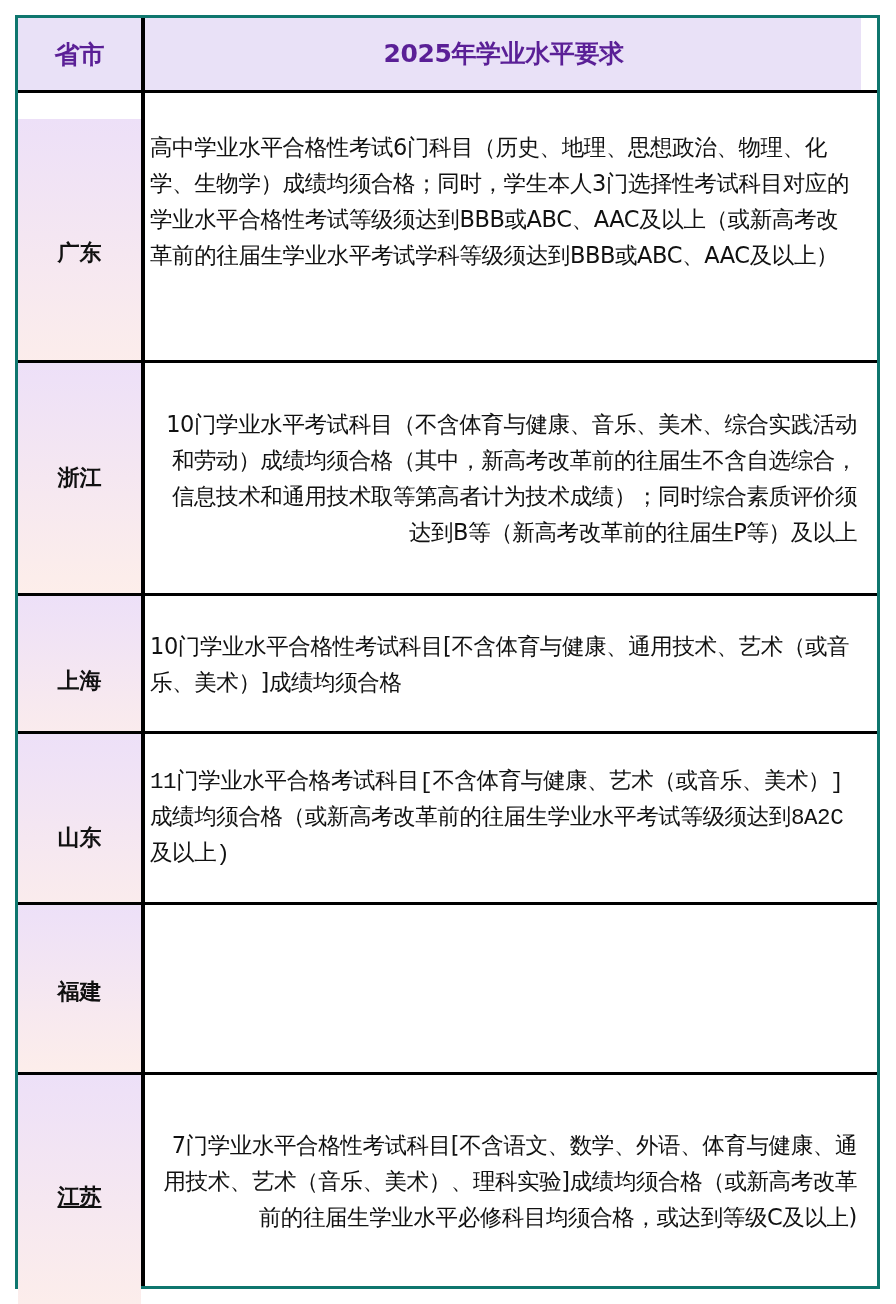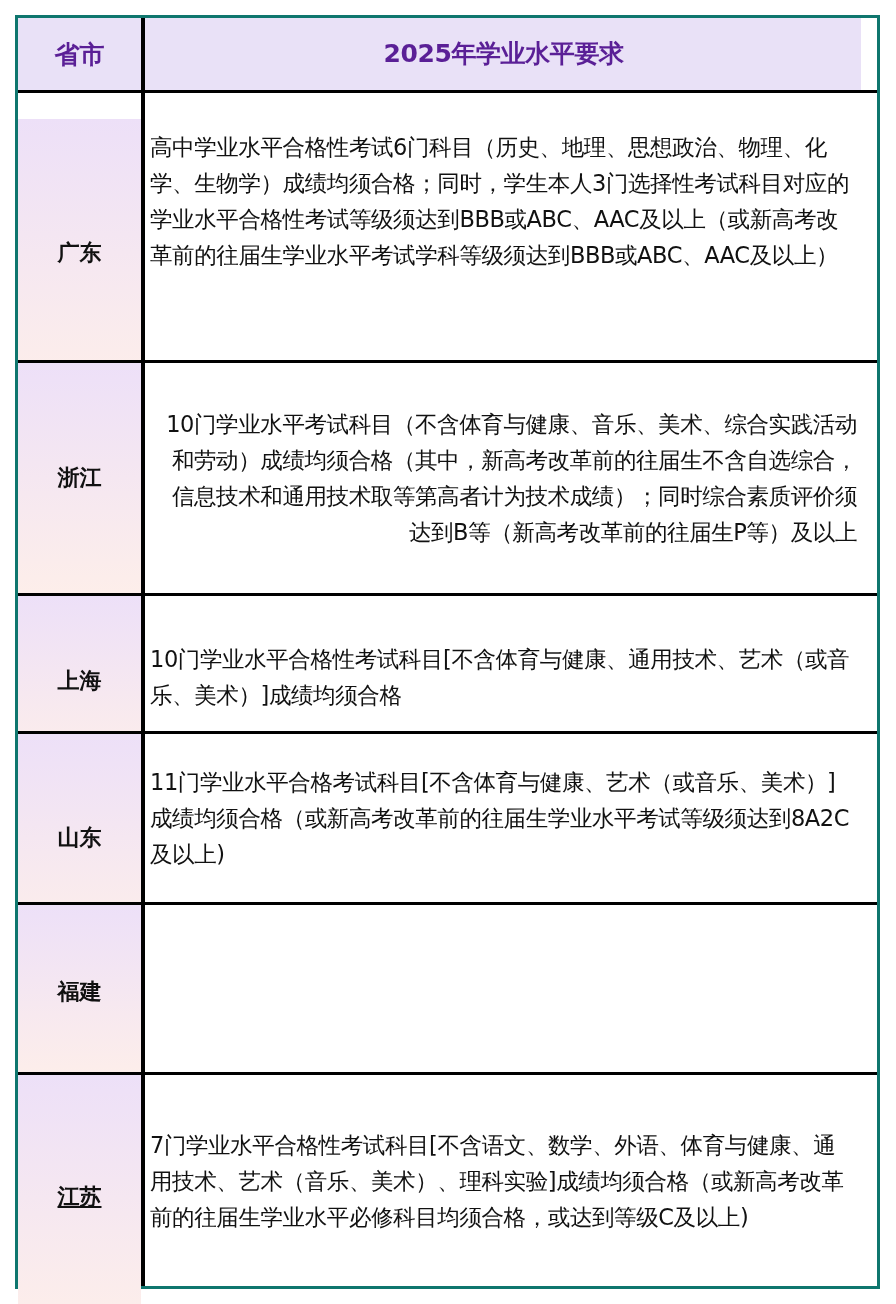--- a/index.html
+++ b/index.html
@@ -29,27 +29,27 @@
 
   <div class="cell-prov" style="top:89px;height:267px;margin-top:12px;">广东</div>
   <div class="cell-req" style="top:75px;height:215px;">高中学业水平合格性考试6门科目（历史、地理、思想政治、物理、化学、生物学）成绩均须合格；同时，学生本人3门选择性考试科目对应的学业水平合格性考试等级须达到BBB或ABC、AAC及以上（或新高考改革前的往届生学业水平考试学科等级须达到BBB或ABC、AAC及以上）</div>
   <div class="hline" style="top:342px;"></div>
 
   <div class="cell-prov" style="top:345px;height:230px;">浙江</div>
   <div class="cell-req" style="top:345px;height:230px;text-align:right;">10门学业水平考试科目（不含体育与健康、音乐、美术、综合实践活动和劳动）成绩均须合格（其中，新高考改革前的往届生不含自选综合，信息技术和通用技术取等第高者计为技术成绩）；同时综合素质评价须达到B等（新高考改革前的往届生P等）及以上</div>
   <div class="hline" style="top:575px;"></div>
 
   <div class="cell-prov" style="top:578px;height:170px;">上海</div>
-  <div class="cell-req" style="top:578px;height:135px;margin-top:13px;">10门学业水平合格性考试科目[不含体育与健康、通用技术、艺术（或音乐、美术）]成绩均须合格</div>
+  <div class="cell-req" style="top:578px;height:135px;">10门学业水平合格性考试科目[不含体育与健康、通用技术、艺术（或音乐、美术）]成绩均须合格</div>
   <div class="hline" style="top:713px;"></div>
 
   <div class="cell-prov" style="top:716px;height:208px;">山东</div>
-  <div class="cell-req" style="top:716px;height:168px;">11门学业水平合格考试科目[不含体育与健康、艺术（或音乐、美术）]成绩均须合格（或新高考改革前的往届生学业水平考试等级须达到8A2C及以上)</div>
+  <div class="cell-req" style="top:716px;height:168px;font-family:Liberation Mono, monospace;">11门学业水平合格考试科目[不含体育与健康、艺术（或音乐、美术）]成绩均须合格（或新高考改革前的往届生学业水平考试等级须达到8A2C及以上)</div>
   <div class="hline" style="top:884px;"></div>
 
   <div class="cell-prov" style="top:887px;height:173px;">福建</div>
   <div class="hline" style="top:1054px;"></div>
 
   <div class="cell-prov" style="top:1057px;height:244px;text-decoration:underline;">江苏</div>
-  <div class="cell-req" style="top:1057px;height:211px;">7门学业水平合格性考试科目[不含语文、数学、外语、体育与健康、通用技术、艺术（音乐、美术）、理科实验]成绩均须合格（或新高考改革前的往届生学业水平必修科目均须合格，或达到等级C及以上)</div>
+  <div class="cell-req" style="top:1057px;height:211px;text-align:right;">7门学业水平合格性考试科目[不含语文、数学、外语、体育与健康、通用技术、艺术（音乐、美术）、理科实验]成绩均须合格（或新高考改革前的往届生学业水平必修科目均须合格，或达到等级C及以上)</div>
 
   <div class="vline"></div>
 </div>
 
 </body></html>

